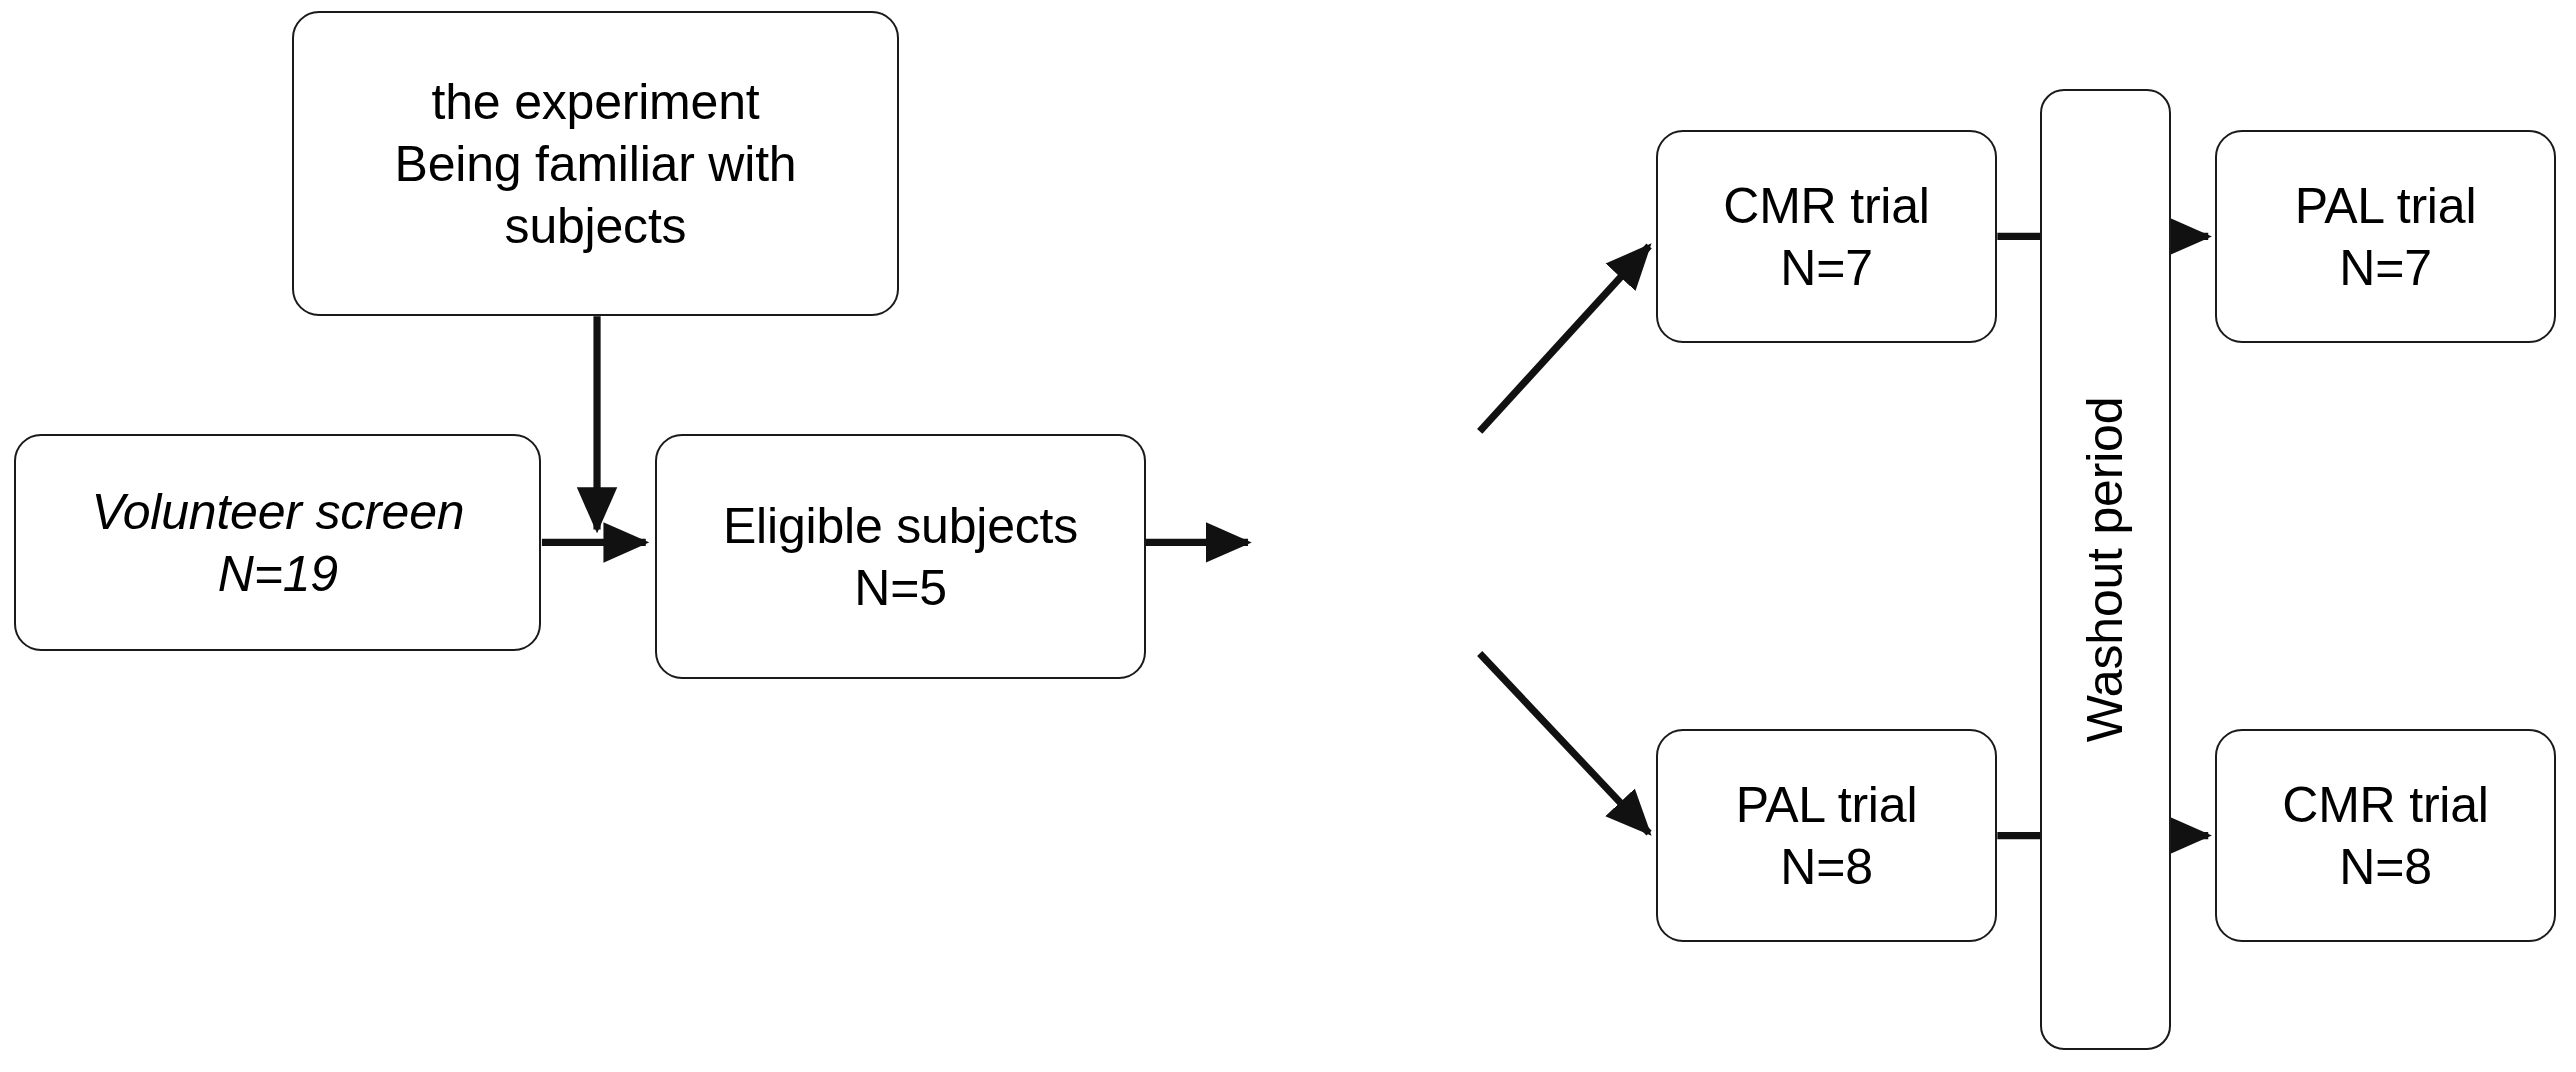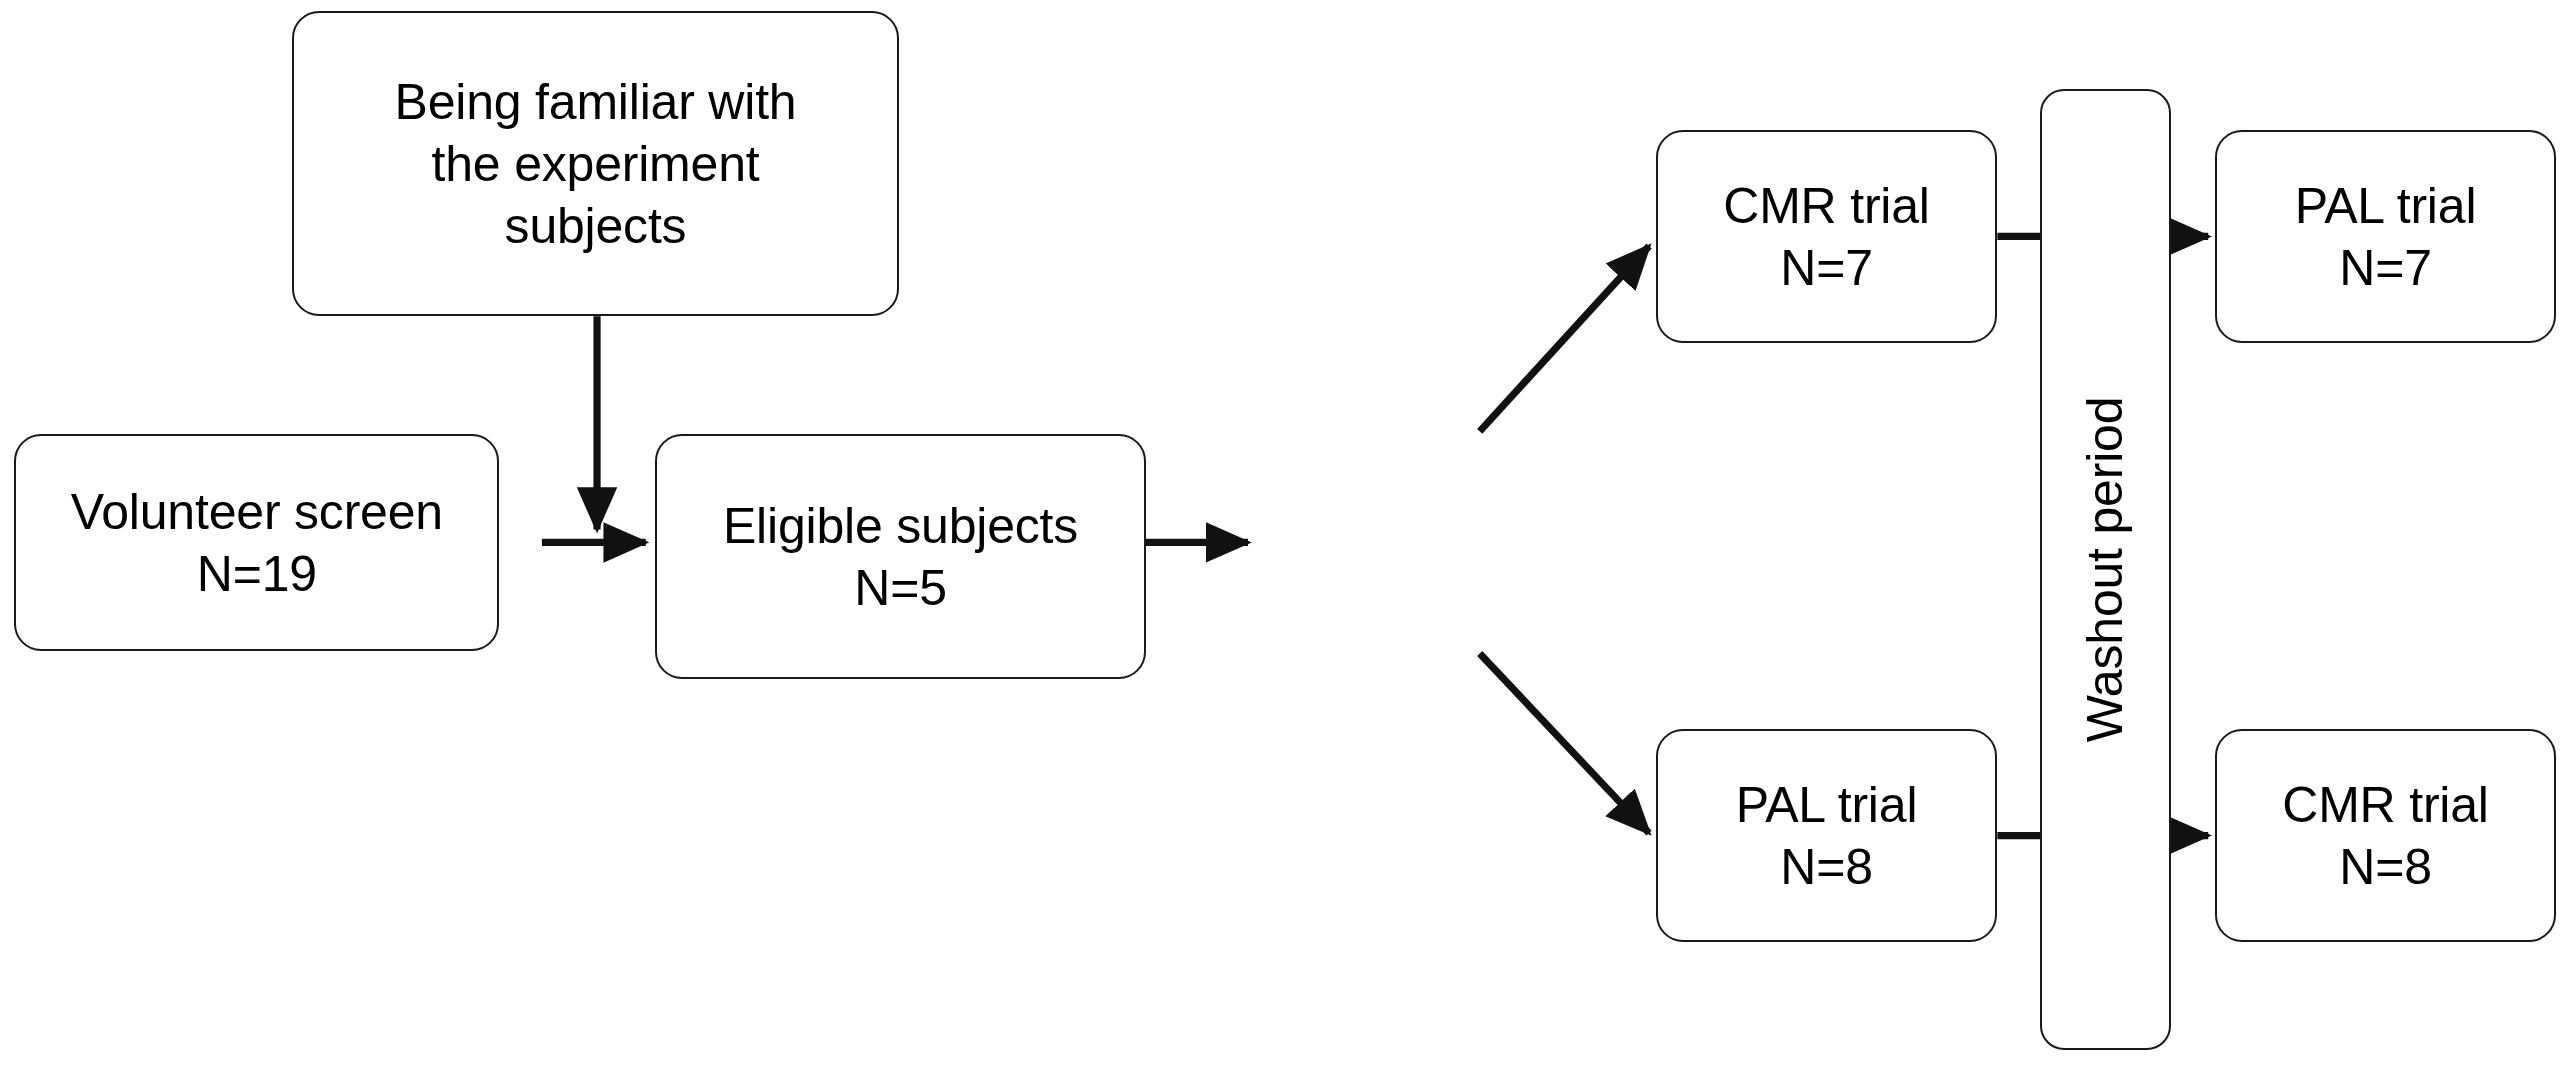--- a/index.html
+++ b/index.html
@@ -102,26 +102,26 @@
     <g>
       <line x1="2717" y1="296" x2="2764" y2="296" stroke="#111111" stroke-width="9" marker-end="url(#ah)"></line>
     </g>
 
     <g>
       <line x1="2717" y1="1046" x2="2764" y2="1046" stroke="#111111" stroke-width="9" marker-end="url(#ah)"></line>
     </g>
   </svg>
 
   <div class="node multiline" style="left:292px; top:11.2px; width:607px; height:305px;">
+    <span class="ln">the experiment</span>
     <span class="ln">Being familiar with</span>
-    <span class="ln">the experiment</span>
     <span class="ln">subjects</span>
   </div>
 
-  <div class="node multiline" style="left:14.4px; top:434px; width:485px; height:217px;">
+  <div class="node multiline" style="left:14.4px; top:434px; width:527px; height:217px;font-style:italic;">
     <span class="ln">Volunteer screen</span>
     <span class="ln">N=19</span>
   </div>
 
   <div class="node multiline" style="left:655px; top:434px; width:491px; height:245px;">
     <span class="ln">Eligible subjects</span>
     <span class="ln">N=5</span>
   </div>
 
 

